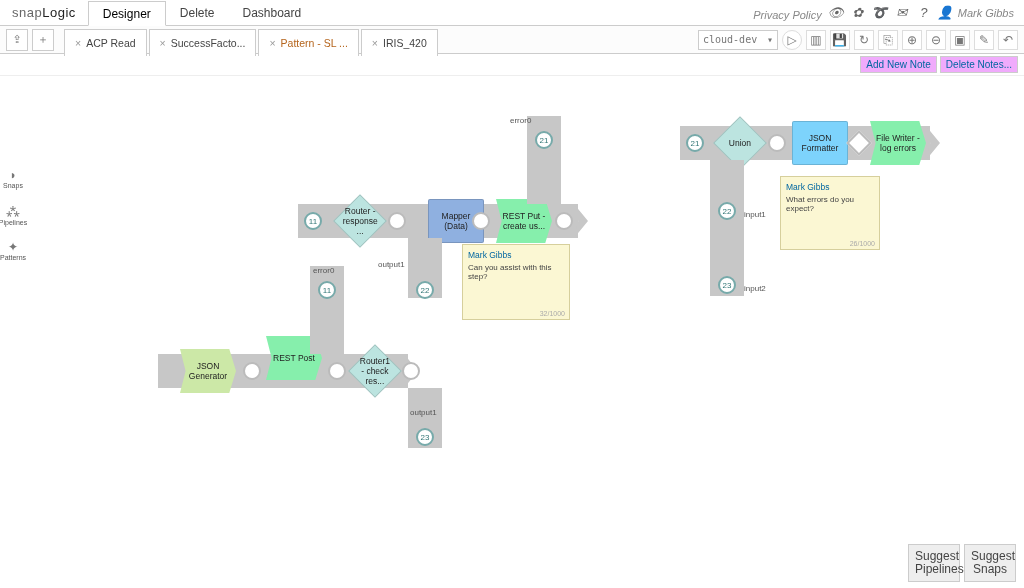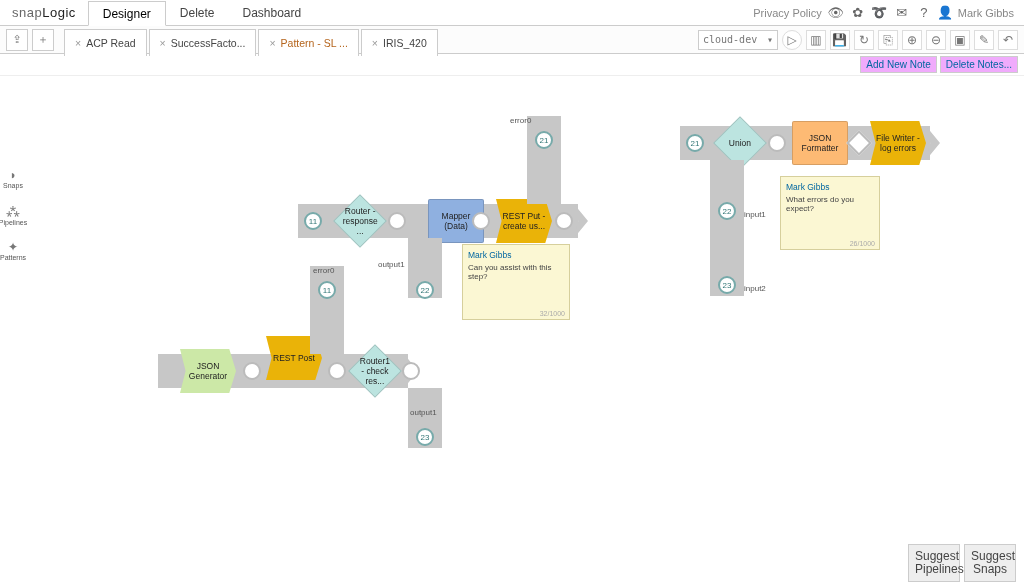--- a/index.html
+++ b/index.html
@@ -5,21 +5,21 @@
   * { box-sizing: border-box; margin: 0; padding: 0; }
   body { font-family: Arial, Helvetica, sans-serif; font-size: 11px; color: #333; background: #fff; width: 1024px; height: 588px; overflow: hidden; position: relative; }
   
   
   .topbar { height: 26px; border-bottom: 1px solid #ccc; display: flex; align-items: center; background: #fff; }
   .logo { padding: 0 12px; font-size: 13px; font-weight: 300; letter-spacing: .5px; color:#666; }
   .logo b { color: #222; font-weight: 400; }
   .mainnav { display: flex; height: 100%; }
   .mainnav-item { padding: 0 14px; display:flex; align-items:center; height:100%; cursor:pointer; color:#444; font-size:12px; }
   .mainnav-item.active { border: 1px solid #ccc; border-bottom: 1px solid #fff; background:#fff; position:relative; top:1px; color:#000;}
-  .topright { margin-left:auto; display:flex; align-items:center; gap:6px; padding-right:10px; color:#888; font-size:11px;}
+  .topright { margin-left:auto; display:flex; align-items:flex-end; gap:6px; padding-right:10px; color:#888; font-size:11px;font-style:italic;}
   .topright .ic { width:16px; height:16px; display:inline-flex; align-items:center; justify-content:center; font-size:13px; color:#666; cursor:pointer;}
   .user { display:flex; align-items:center; gap:4px; }
 
   
   .toolrow { height:28px; border-bottom:1px solid #ccc; background:#fcfcfc; display:flex; align-items:center; padding:0 6px;}
   .toolrow .squarebtn { width:22px; height:22px; border:1px solid #ccc; display:flex; align-items:center; justify-content:center; background:#fff; cursor:pointer; margin-right:4px; color:#777;}
   .tabs { display:flex; height:100%; margin-left:6px; }
   .tab { border:1px solid #ccc; border-bottom:none; padding:3px 10px; background:#fff; display:flex; align-items:center; gap:5px; font-size:10.5px; color:#444; margin-right:2px; position:relative; top:3px;}
   .tab .x { color:#999; cursor:pointer; }
   .tab.active { color:#b5651d; }
@@ -52,24 +52,24 @@
   .port.open { border-color:#bbb; color:#999;}
 
   
   .snap { position:absolute; width:56px; height:44px; display:flex; align-items:center; justify-content:center; text-align:center; font-size:8.5px; line-height:1.2; color:#222; padding:3px; border:1px solid rgba(0,0,0,.15); }
   .snap.diamond { transform: rotate(45deg); width:38px; height:38px;}
   .snap.diamond > span { transform: rotate(-45deg); display:block; width:54px;}
   .snap.cap-right { clip-path: polygon(0 0, 88% 0, 100% 50%, 88% 100%, 0 100%, 10% 50%); border:none; }
   .snap.square { border-radius:2px; }
 
   .c-green  { background:#cce8a7; }
-  .c-purple { background:#eab308; }
+  .c-purple { background:#86efac; }
   .c-teal   { background:#bce4e0; }
   .c-blue   { background:#8fb0e0; }
-  .c-yellow { background:#fdba74; }
+  .c-yellow { background:#7dd3fc; }
 
   
   .note { position:absolute; background:#fbf7d3; border:1px solid #d6cf9c; font-size:8px; color:#444; padding:5px; }
   .note .author { color:#0066a1; font-size:8.5px; margin-bottom:3px; }
   .note .count { position:absolute; right:4px; bottom:2px; color:#aaa; font-size:7px;}
 
   .small-label { position:absolute; font-size:8px; color:#555; }
 
   
   .suggest { position:absolute; right:8px; bottom:6px; display:flex; gap:4px;}

